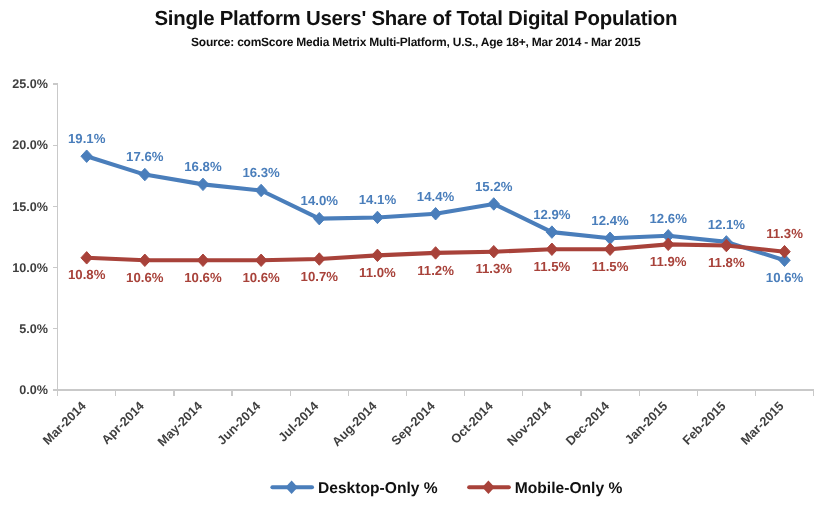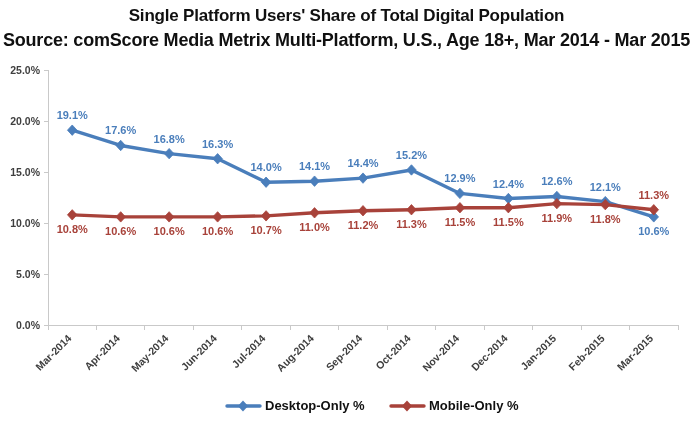--- a/index.html
+++ b/index.html
@@ -31,21 +31,21 @@
     font-weight: bold;
     letter-spacing: -0.2px;
     color: #101010;
   }
   .chart-subtitle {
     position: absolute;
     left: 0;
     top: 30px;
     width: 693px;
     text-align: center;
-    font-size: 18px;
+    font-size: 10px;
     font-weight: bold;
     letter-spacing: -0.2px;
     color: #101010;
   }
   svg#plot {
     position: absolute;
     left: 0;
     top: 0;
     width: 693px;
     height: 426px;

